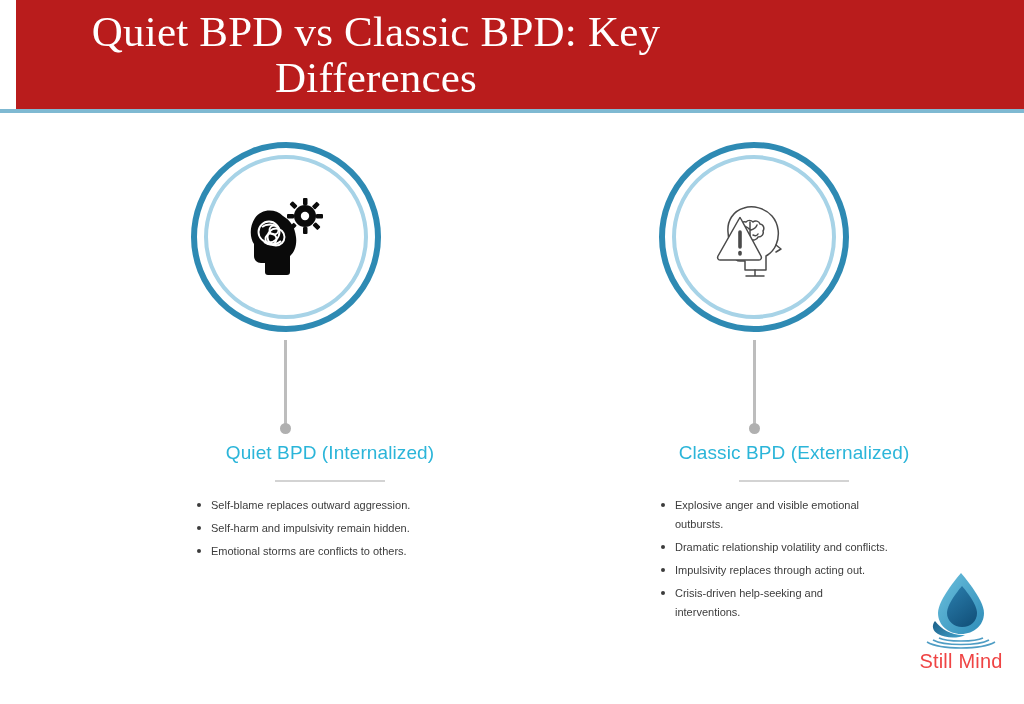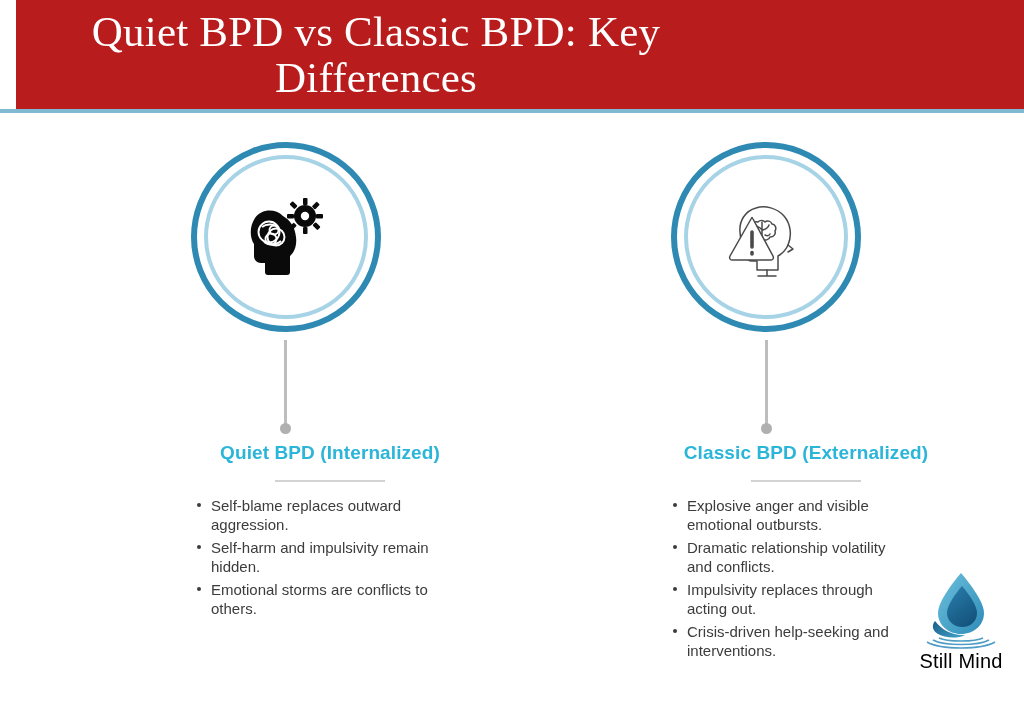--- a/index.html
+++ b/index.html
@@ -48,21 +48,21 @@
   }
 
   
   .column {
     position: absolute;
     top: 113px;
     width: 500px;
     height: 591px;
   }
   .col-left  { left: 30px; }
-  .col-right { left: 516px; }
+  .col-right { left: 504px; }
 
   
   .circle-wrap {
     position: absolute;
     top: 29px;
     width: 190px;
     height: 190px;
   }
   .col-left  .circle-wrap { left: 161px; }
   .col-right .circle-wrap { left: 155px; }
@@ -120,40 +120,40 @@
   .text-block {
     position: absolute;
     top: 329px;
     width: 350px;
   }
   .col-left  .text-block { left: 125px; }
   .col-right .text-block { left: 115px; }
 
   .col-heading {
     font-size: 19px;
-    font-weight: bold;
+    font-weight: normal;
     color: #2bb5d9;
     text-align: center;
     letter-spacing: 0.1px;
     margin: 0;
   }
   .heading-divider {
     width: 110px;
     height: 2px;
     background: #d3d3d3;
     margin: 16px auto 0 auto;
   }
   .bullet-list {
     margin: 14px 0 0 0;
     padding: 0 0 0 42px;
     list-style: none;
   }
   .bullet-list li {
     position: relative;
-    font-size: 15px;
+    font-size: 11px;
     line-height: 19px;
     color: #3c3c3c;
     margin-bottom: 4px;
     padding-left: 14px;
     max-width: 230px;
   }
   .col-right .bullet-list li { max-width: 215px; }
   .bullet-list li::before {
     content: "";
     position: absolute;
@@ -171,21 +171,21 @@
     left: 905px;
     top: 568px;
     width: 112px;
     height: 112px;
     text-align: center;
   }
   .logo-mark { display: block; }
   .logo-text {
     font-size: 20px;
     font-weight: 400;
-    color: #000000;
+    color: #ef4444;
     letter-spacing: 0.2px;
     margin-top: -2px;
   }
 </style>
 </head>
 <body>
 
 <div class="banner">
   <div class="banner-title">Quiet BPD vs Classic BPD: Key Differences</div>
 </div>

